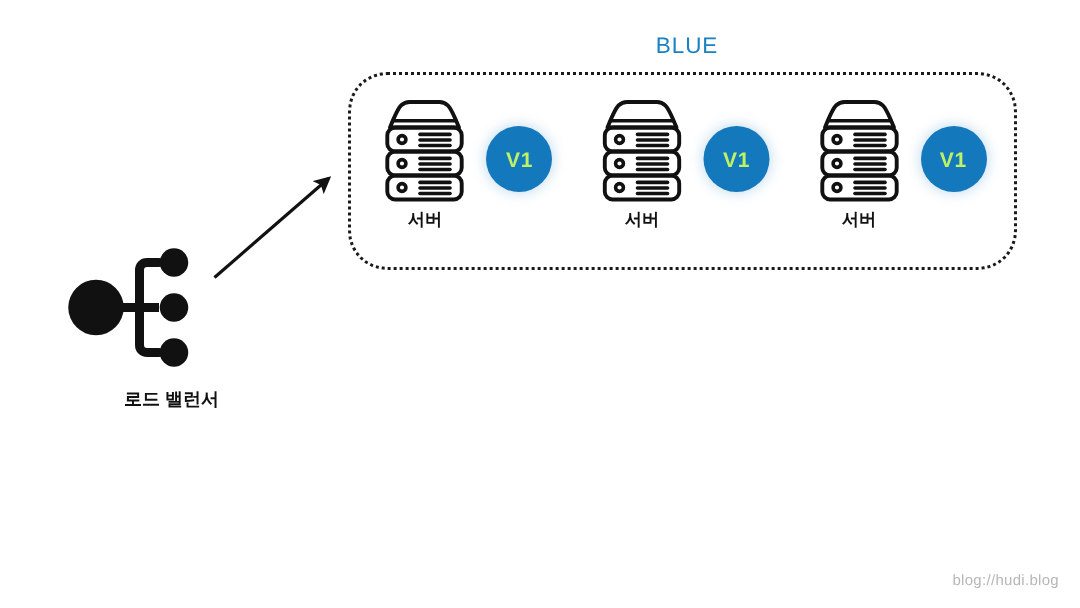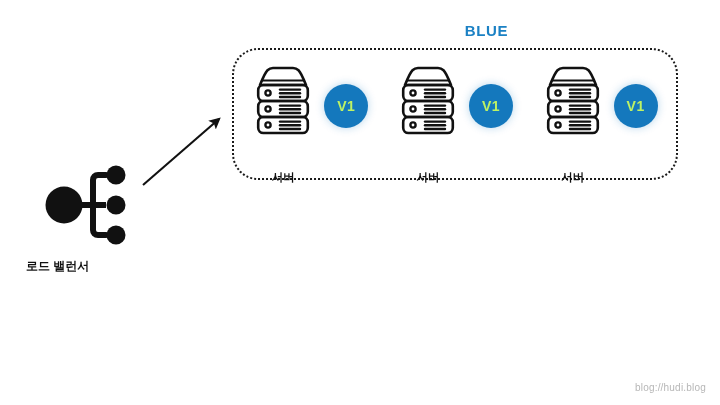--- a/index.html
+++ b/index.html
@@ -21,23 +21,23 @@
     width: 720px;
     height: 405px;
   }
 
   
   .group-label {
     position: absolute;
     left: 408px;
     top: 21px;
     width: 100px;
-    text-align: right;
+    text-align: center;
     font-size: 15px;
-    font-weight: bold;
+    font-weight: normal;
     letter-spacing: 0.6px;
     color: #1b81c4;
     line-height: 20px;
     white-space: nowrap;
   }
 
   
   .group-box {
     position: absolute;
     left: 232px;
@@ -67,21 +67,20 @@
     display: flex;
     align-items: flex-start;
     gap: 10px;
     margin-top: 16px;
   }
   .server-unit {
     display: flex;
     flex-direction: column;
     align-items: center;
     width: 62px;
-    gap: 30px;
   }
   .server-icon {
     width: 58px;
     height: 72px;
     display: block;
   }
   .server-caption {
     margin-top: 4px;
     font-size: 11.5px;
     font-weight: bold;
@@ -122,21 +121,21 @@
     left: 36px;
     top: 155px;
     width: 100px;
     height: 100px;
   }
   .lb-caption {
     position: absolute;
     left: 26px;
     top: 258px;
     width: 120px;
-    text-align: left;
+    text-align: right;
     font-size: 12px;
     font-weight: bold;
     color: #111111;
     line-height: 16px;
     white-space: nowrap;
   }
 
   
   .watermark {
     position: absolute;

